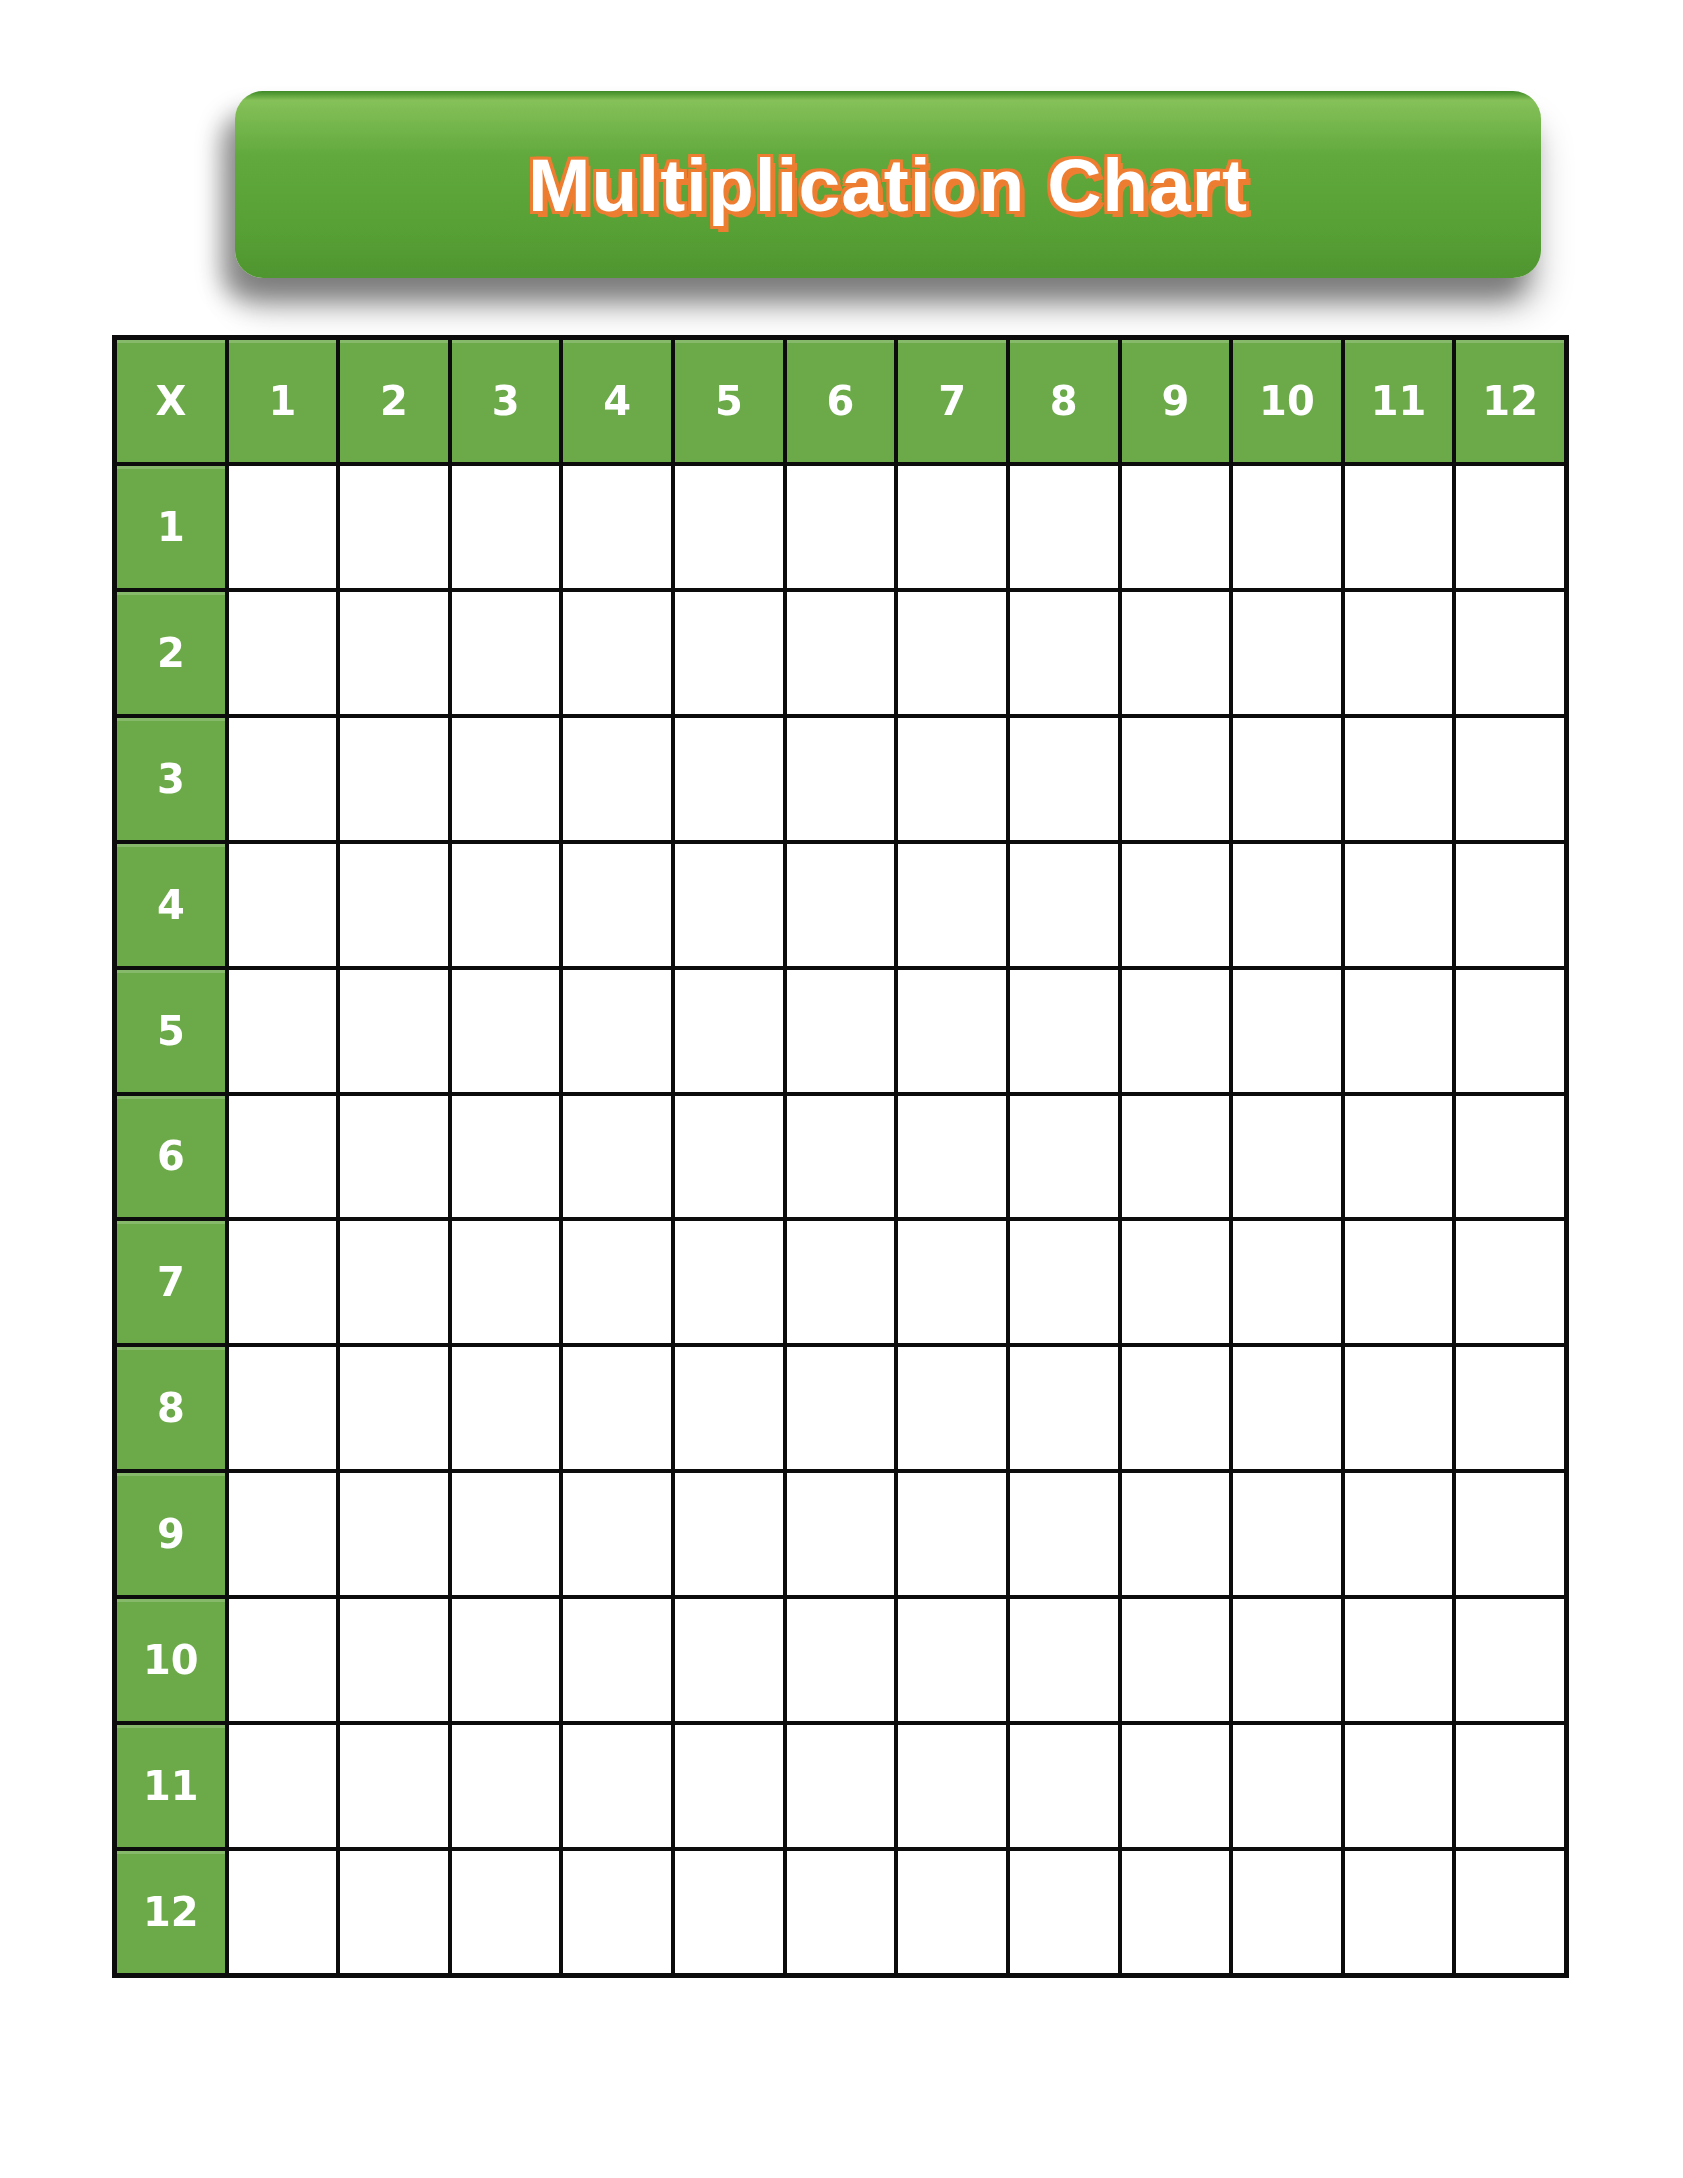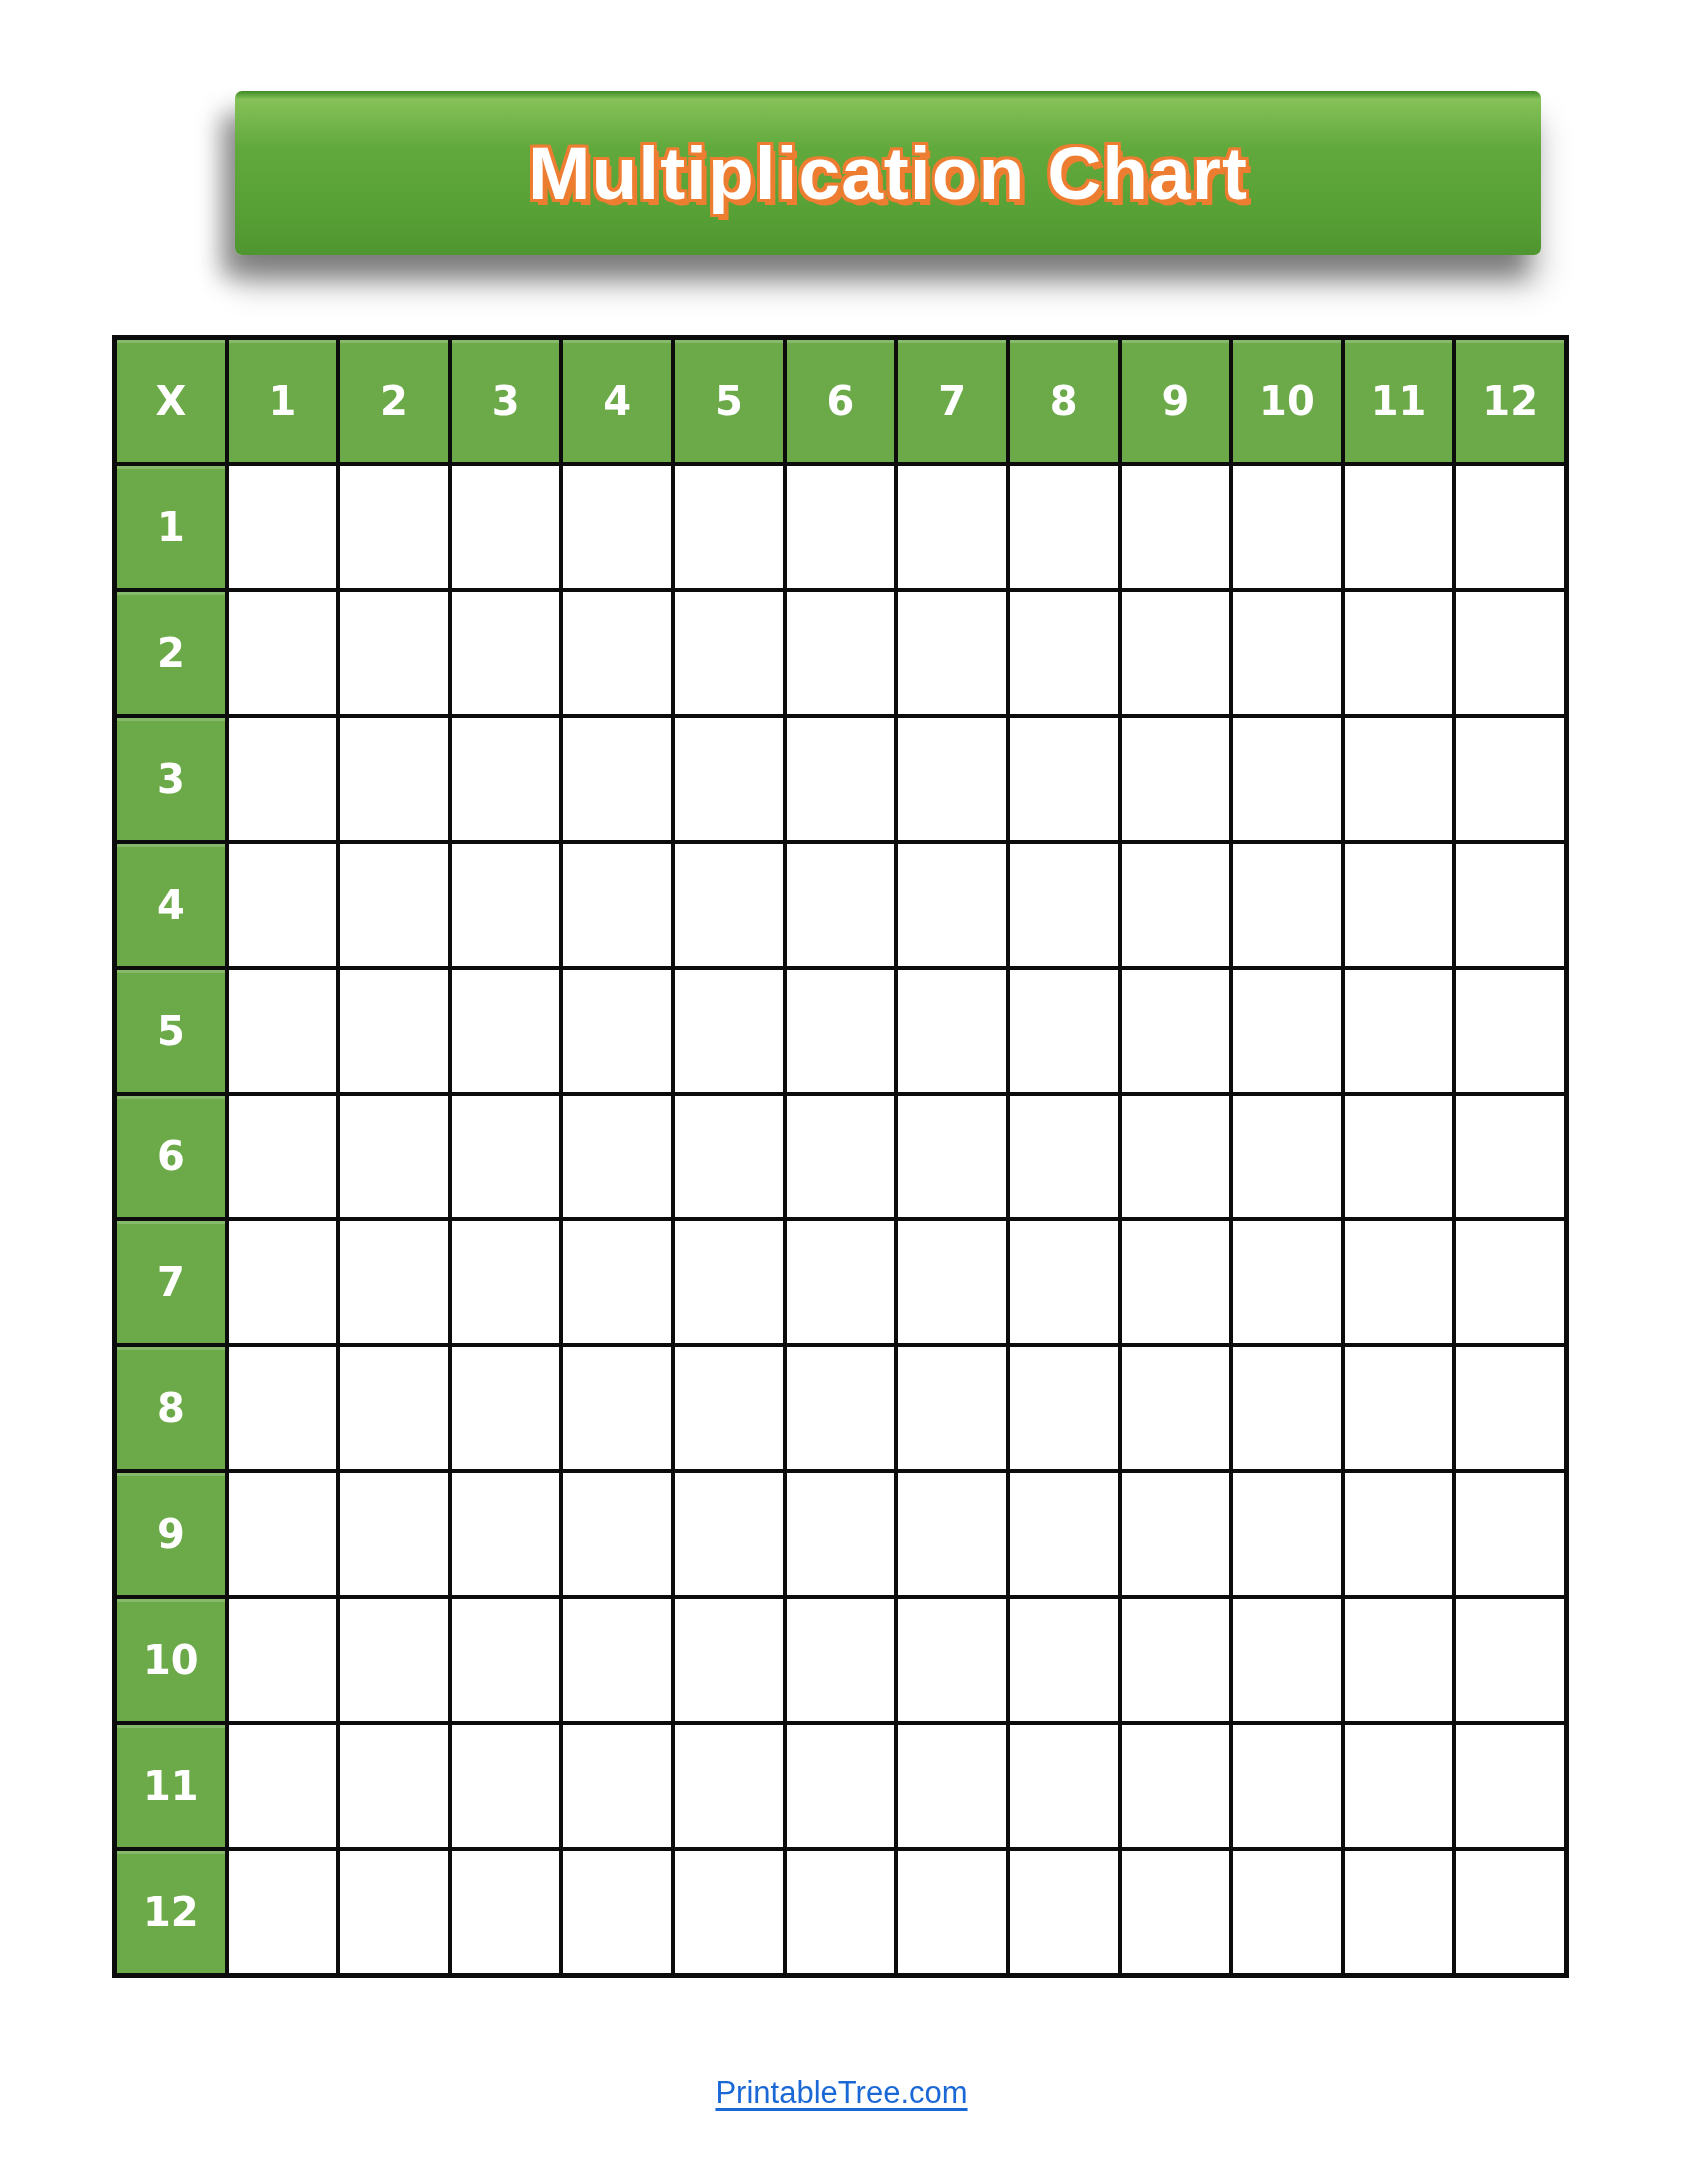--- a/index.html
+++ b/index.html
@@ -15,22 +15,22 @@
     font-family: "Liberation Sans", sans-serif;
     overflow: hidden;
   }
 
   
   .banner {
     position: absolute;
     left: 235px;
     top: 91px;
     width: 1306px;
-    height: 164px;
-    border-radius: 7px;
+    height: 187px;
+    border-radius: 28px;
     background: linear-gradient(180deg,
       var(--banner-green-edge, #3e8a26) 0%,
       var(--banner-green-top, #85c158) 5%,
       var(--banner-green, #61a93c) 35%,
       #57a035 75%,
       var(--banner-green-bottom, #4f9530) 100%);
     box-shadow: -14px 22px 24px rgba(0,0,0,0.38), 0 30px 34px rgba(0,0,0,0.22);
     display: flex;
     align-items: center;
     justify-content: center;
@@ -273,18 +273,15 @@
       <div class="cell"></div>
       <div class="cell"></div>
       <div class="cell"></div>
       <div class="cell"></div>
       <div class="cell"></div>
       <div class="cell"></div>
       <div class="cell"></div>
       <div class="cell"></div>
     </div>
 
-  <div class="footer">
-    <a>PrintableTree.com</a>
-  </div>
 
 </div>
 
 
 </body></html>

